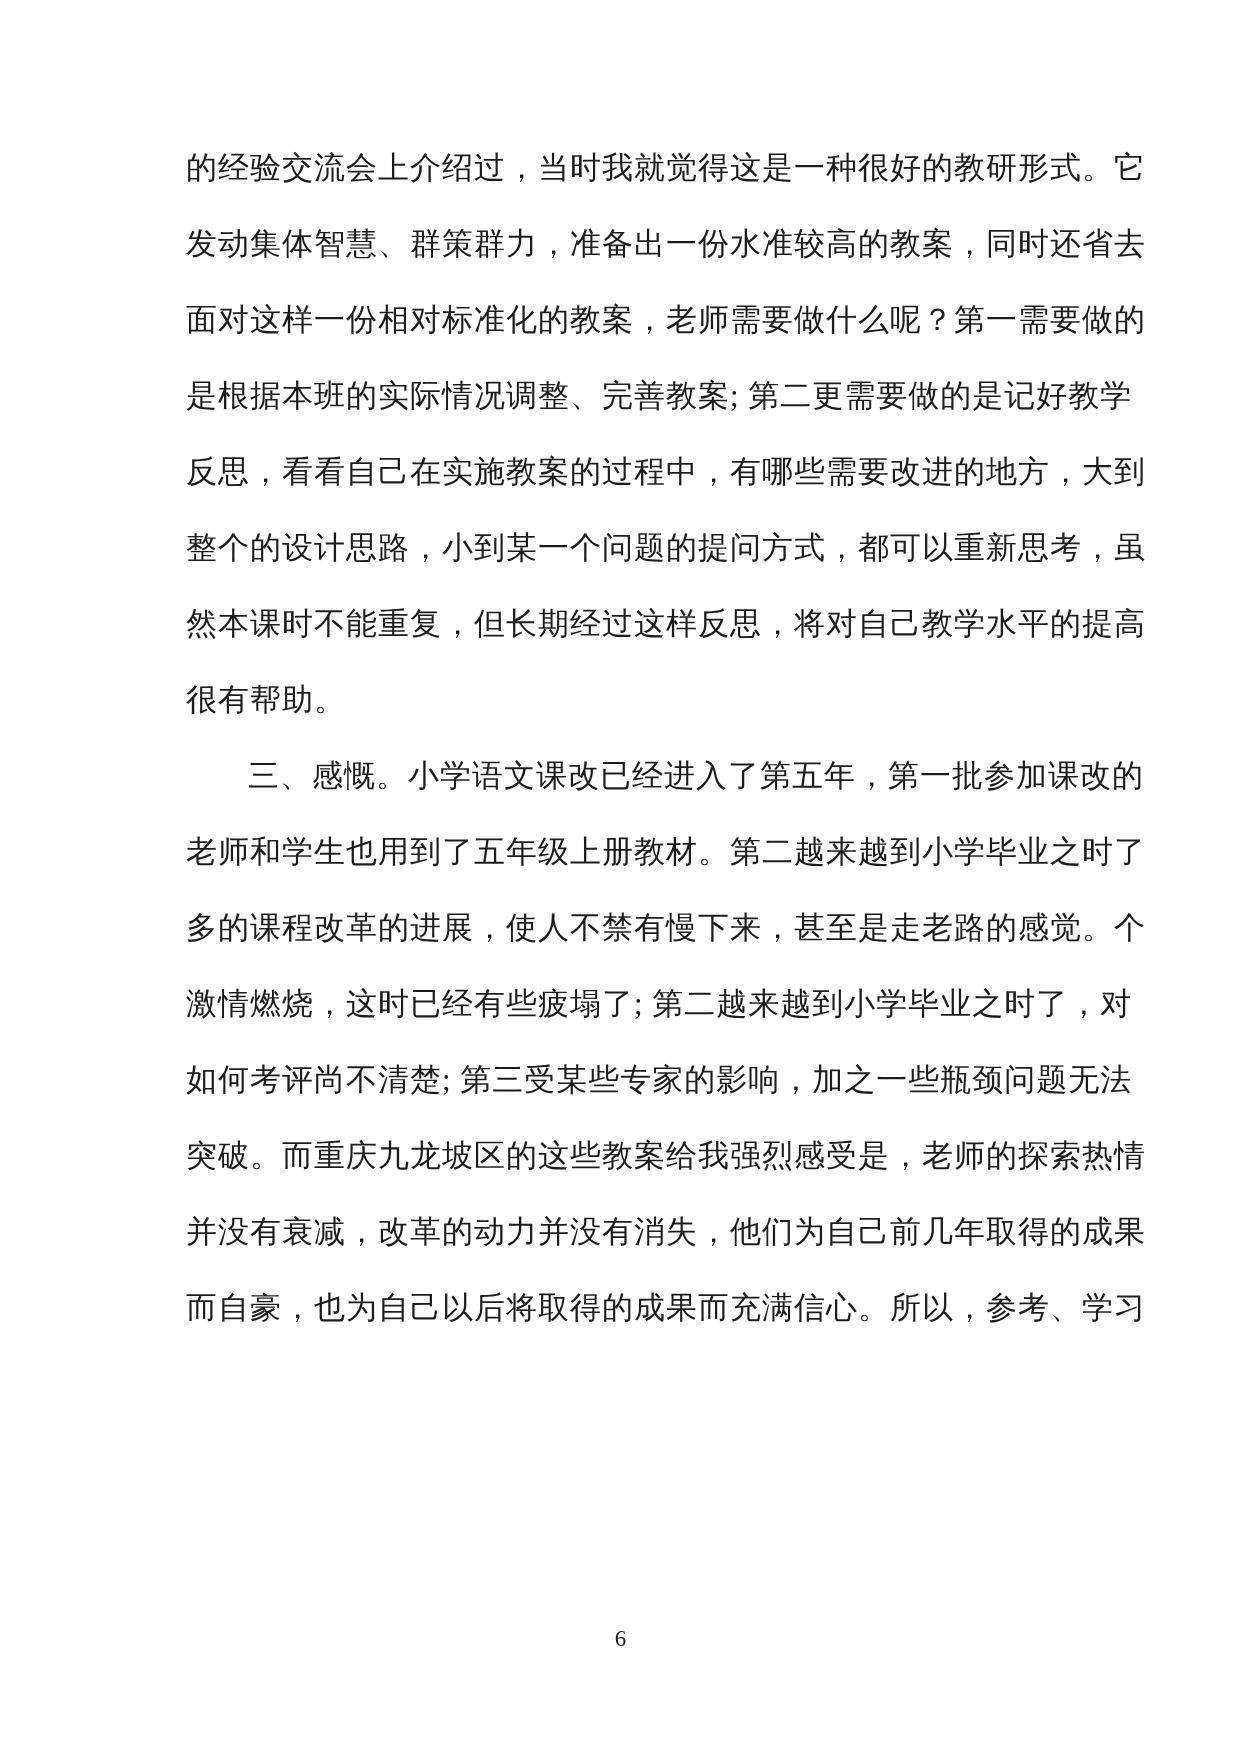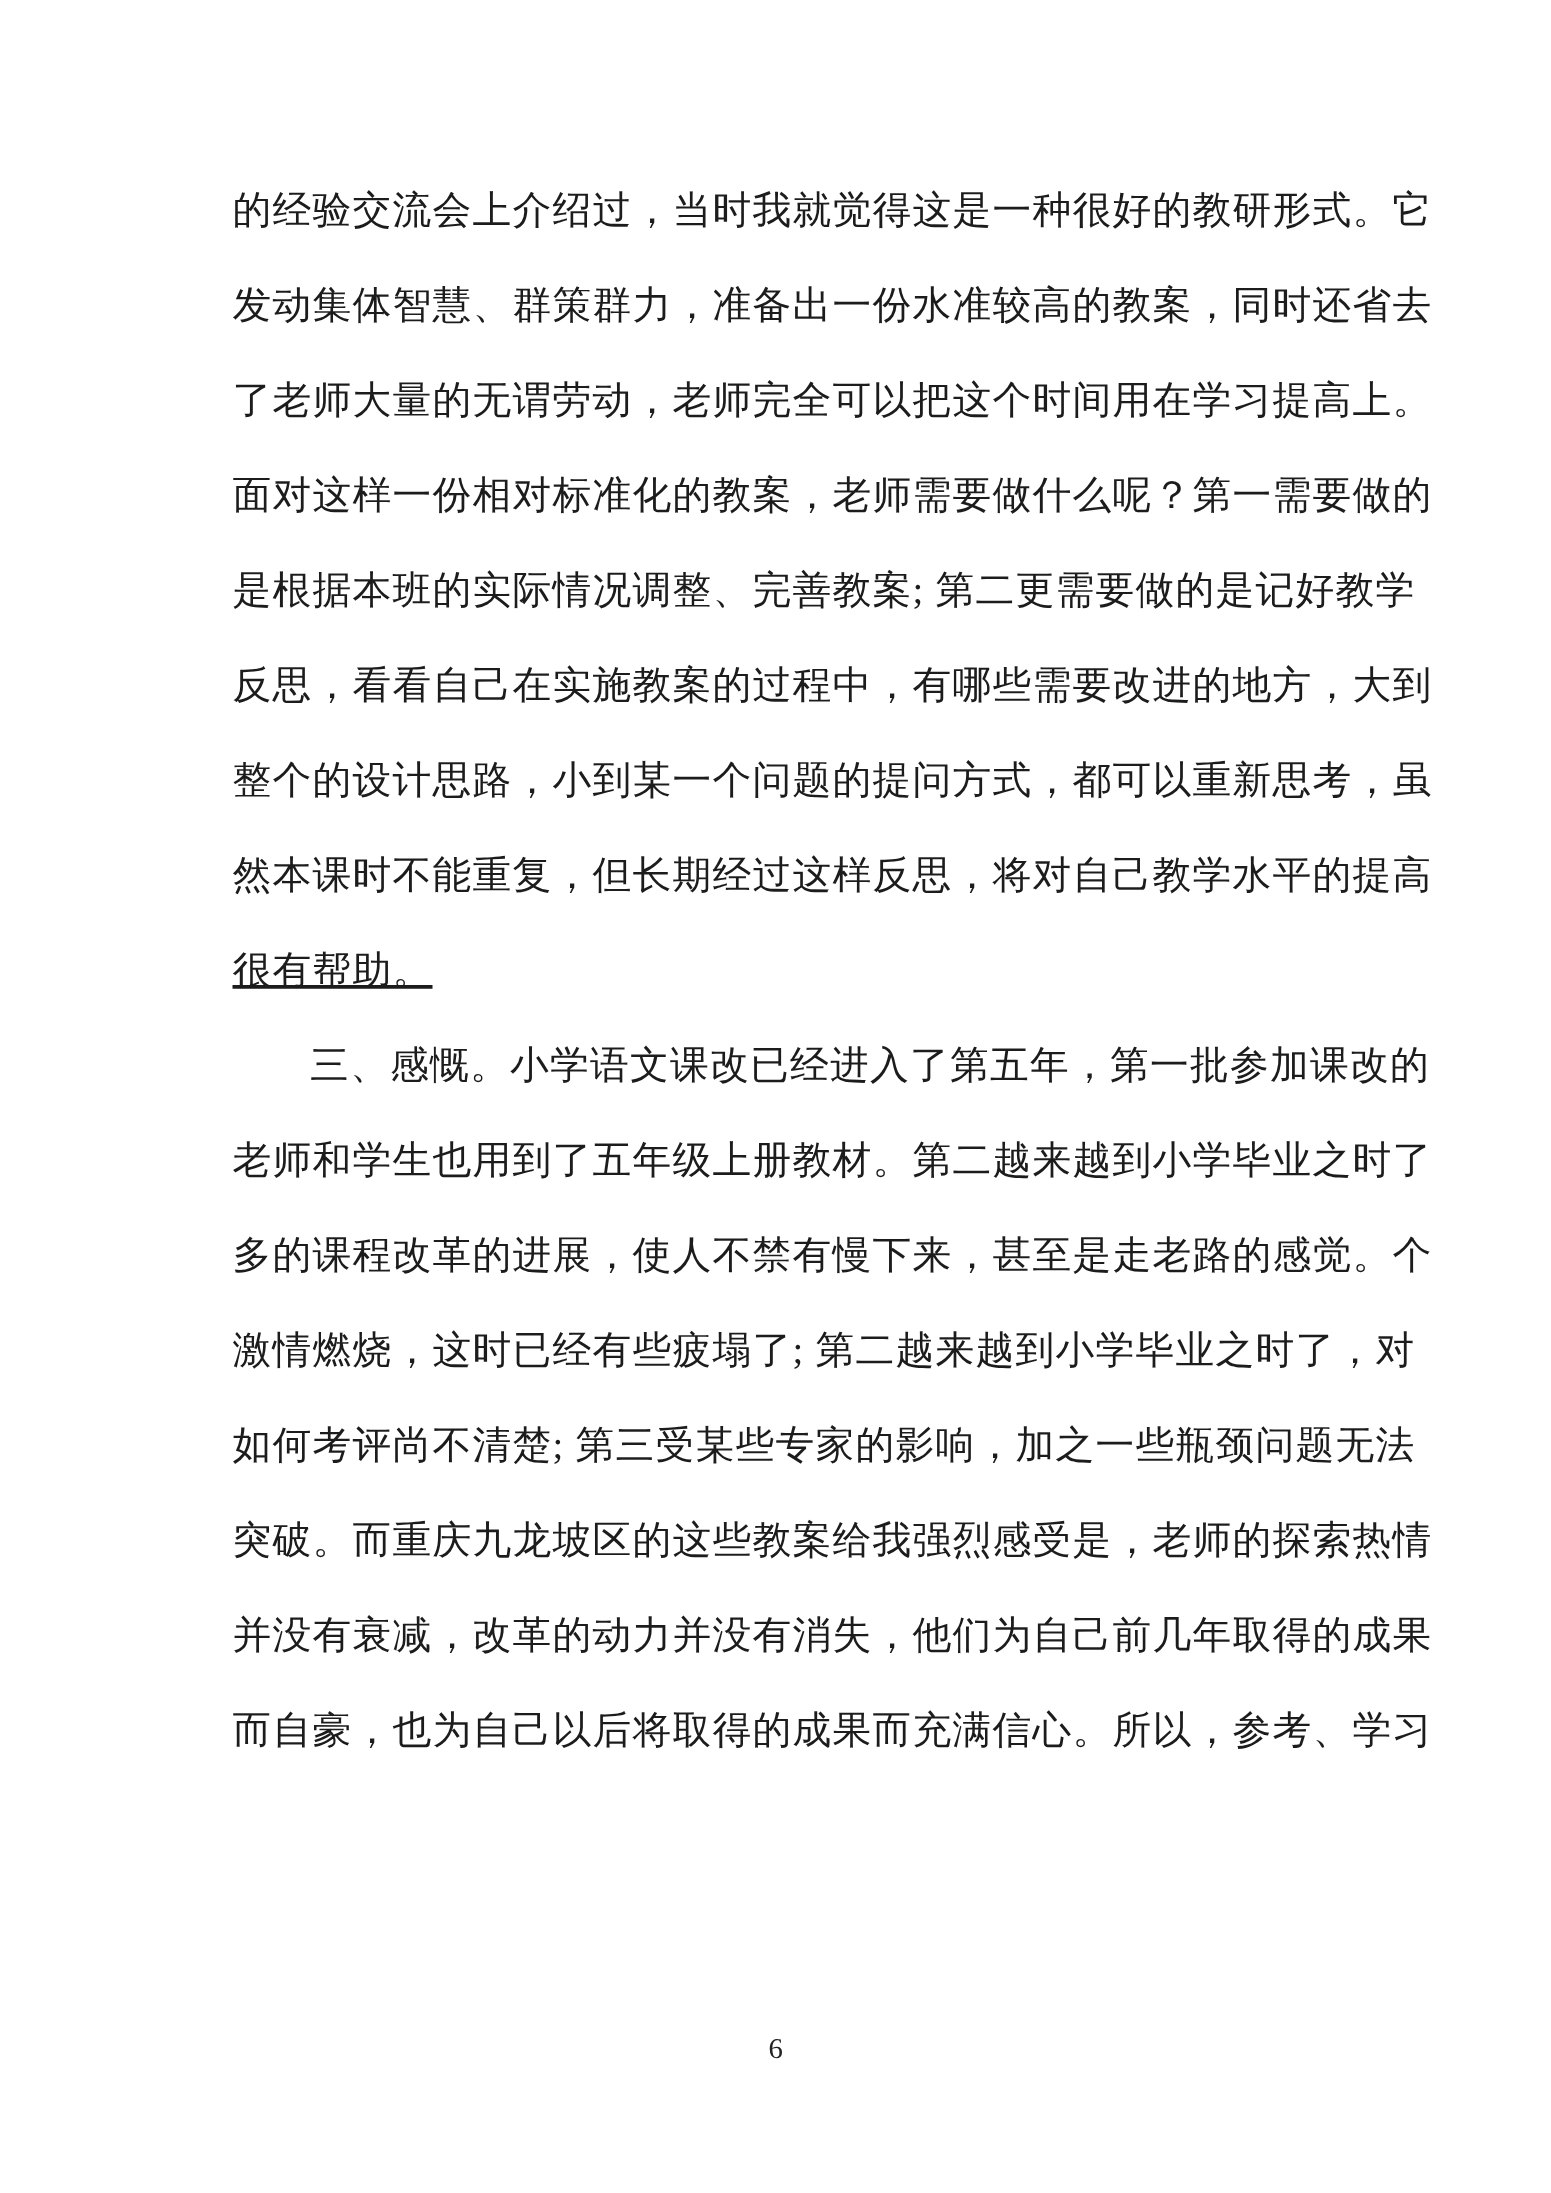--- a/index.html
+++ b/index.html
@@ -35,21 +35,20 @@
     font-size: 31px;
     letter-spacing: 1px;
     white-space: nowrap;
     text-align: justify;
     text-align-last: justify;
     -moz-text-align-last: justify;
   }
   .line.short {
     text-align: right;
     text-align-last: left;
-    text-decoration: underline;
     -moz-text-align-last: left;
   }
   .line.indent {
     text-indent: 62px;
     font-family: Liberation Serif, serif;
   }
   .page-number {
     position: absolute;
     left: 0;
     top: 1624px;
@@ -60,21 +59,20 @@
     color: #222222;
   }
 </style>
 </head>
 <body>
 
 <div class="page">
   <div class="textblock">
     <div class="line">的经验交流会上介绍过，当时我就觉得这是一种很好的教研形式。它</div>
     <div class="line">发动集体智慧、群策群力，准备出一份水准较高的教案，同时还省去</div>
-    <div class="line">了老师大量的无谓劳动，老师完全可以把这个时间用在学习提高上。</div>
     <div class="line">面对这样一份相对标准化的教案，老师需要做什么呢？第一需要做的</div>
     <div class="line">是根据本班的实际情况调整、完善教案; 第二更需要做的是记好教学</div>
     <div class="line">反思，看看自己在实施教案的过程中，有哪些需要改进的地方，大到</div>
     <div class="line">整个的设计思路，小到某一个问题的提问方式，都可以重新思考，虽</div>
     <div class="line">然本课时不能重复，但长期经过这样反思，将对自己教学水平的提高</div>
     <div class="line short">很有帮助。</div>
     <div class="line indent">三、感慨。小学语文课改已经进入了第五年，第一批参加课改的</div>
     <div class="line">老师和学生也用到了五年级上册教材。第二越来越到小学毕业之时了</div>
     <div class="line">多的课程改革的进展，使人不禁有慢下来，甚至是走老路的感觉。个</div>
     <div class="line">激情燃烧，这时已经有些疲塌了; 第二越来越到小学毕业之时了，对</div>

